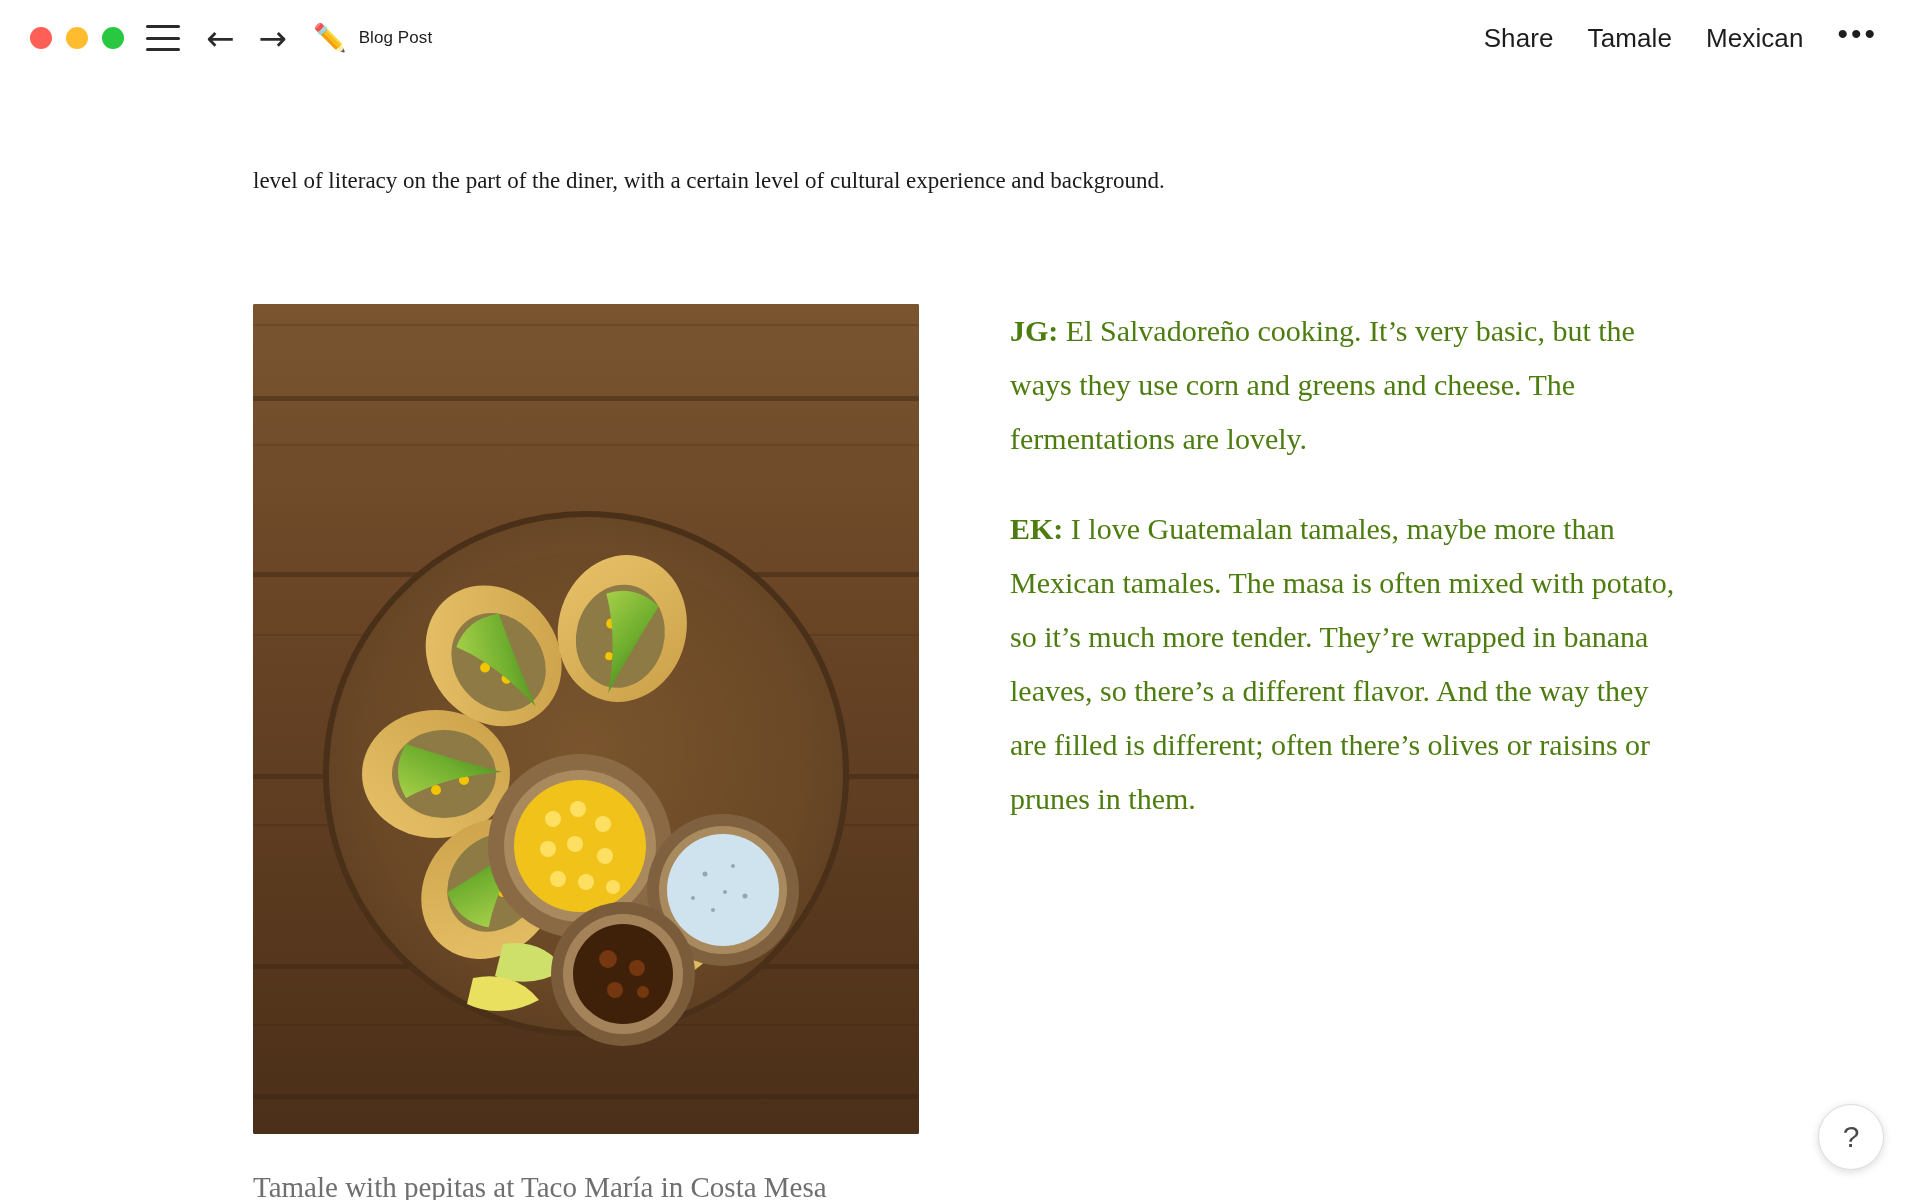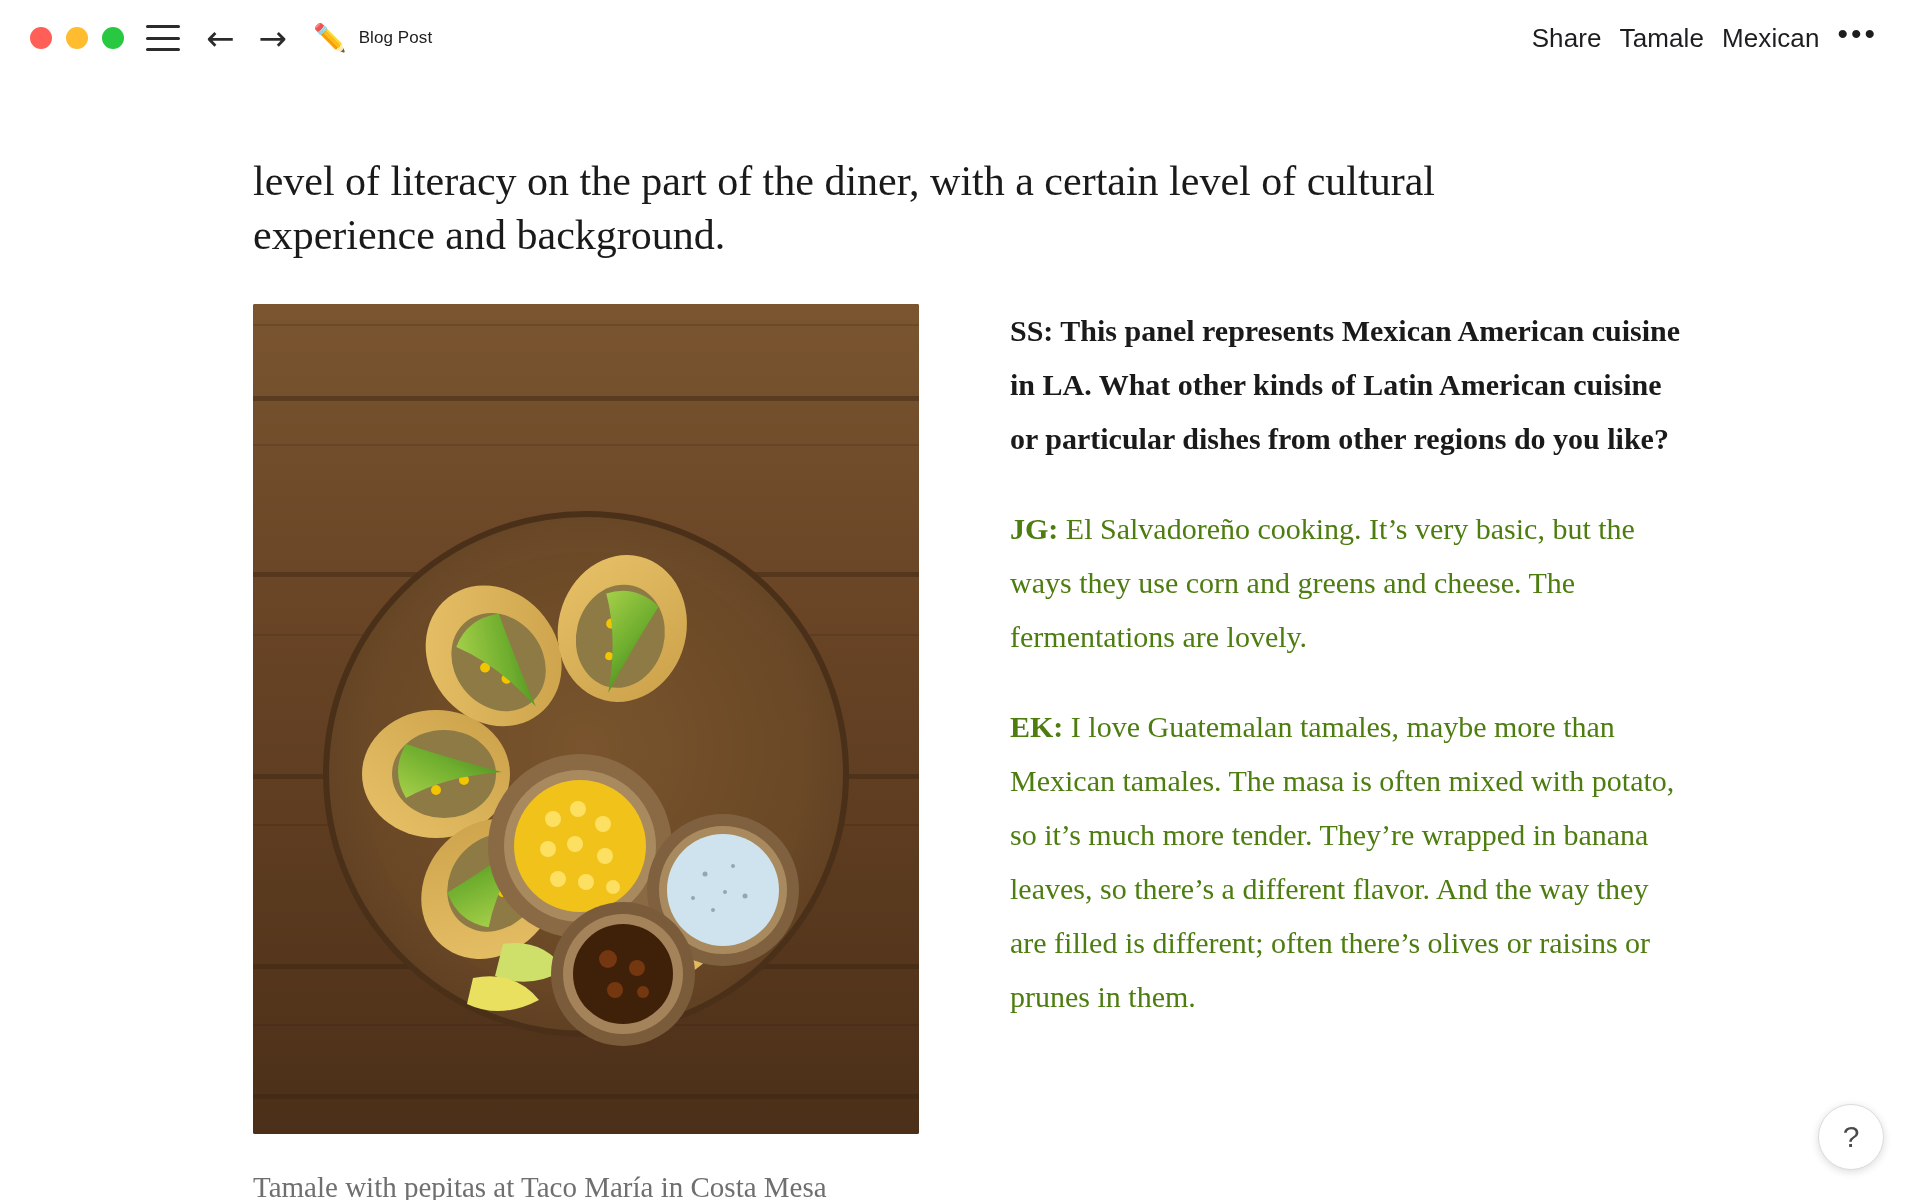--- a/index.html
+++ b/index.html
@@ -73,21 +73,21 @@
   .doc-title {
     font-size: 17px;
     color: #1d1d1f;
     letter-spacing: 0.1px;
   }
 
   .titlebar-right {
     margin-left: auto;
     display: flex;
     align-items: center;
-    gap: 18px;
+    gap: 34px;
     padding-right: 12px;
     text-align: right;
   }
   .tb-action {
     font-size: 26px;
     color: #1d1d1f;
     cursor: pointer;
     letter-spacing: 0.1px;
   }
   .ellipsis {
@@ -110,21 +110,21 @@
 
   .serif {
     font-family: "Liberation Serif", "DejaVu Serif", serif;
   }
 
   .intro-para {
     position: absolute;
     left: 253px;
     top: 78px;
     width: 1270px;
-    font-size: 42px;
+    font-size: 23px;
     line-height: 54px;
     color: #1a1a1a;
   }
 
   .figure {
     position: absolute;
     left: 253px;
     top: 228px;
     width: 666px;
   }
@@ -381,23 +381,20 @@
               <circle cx="362" cy="686" r="8"></circle>
               <circle cx="390" cy="688" r="6"></circle>
           </g>
         </g>
       </svg>
     </div>
     <div class="caption serif">Tamale with pepitas at Taco María in Costa Mesa</div>
   </div>
 
   <div class="column">
-    <p class="q serif">
-      <span>SS:</span><span> This panel represents Mexican American cuisine in LA. What other kinds of Latin American cuisine or particular dishes from other regions do you like?</span>
-    </p>
     <p class="a serif">
       <b>JG:</b><span> El Salvadoreño cooking. It’s very basic, but the ways they use corn and greens and cheese. The fermentations are lovely.</span>
     </p>
     <p class="a serif">
       <b>EK:</b><span> I love Guatemalan tamales, maybe more than Mexican tamales. The masa is often mixed with potato, so it’s much more tender. They’re wrapped in banana leaves, so there’s a different flavor. And the way they are filled is different; often there’s olives or raisins or prunes in them.</span>
     </p>
   </div>
 
   <div class="help-btn">?</div>
 </div>

